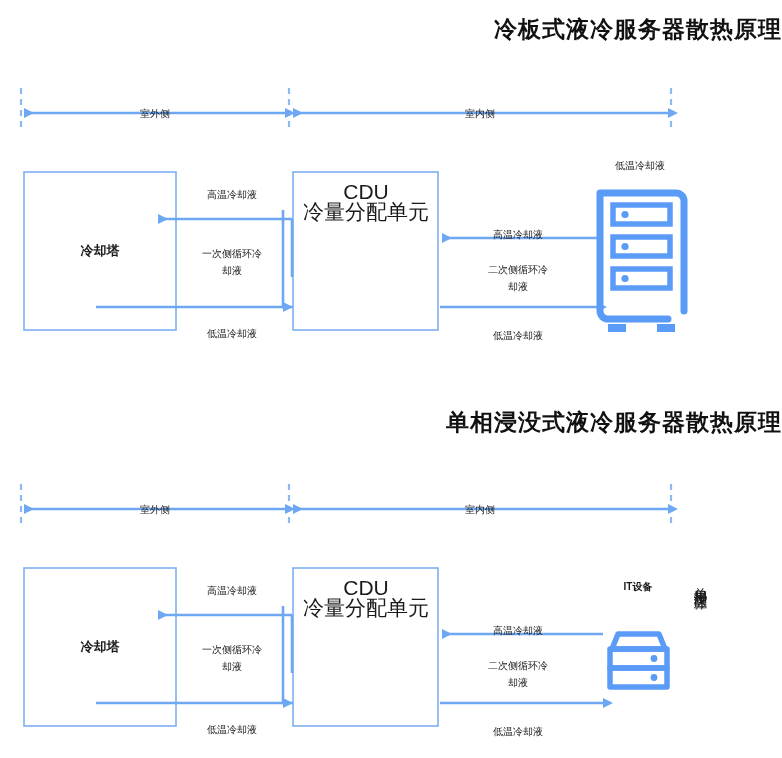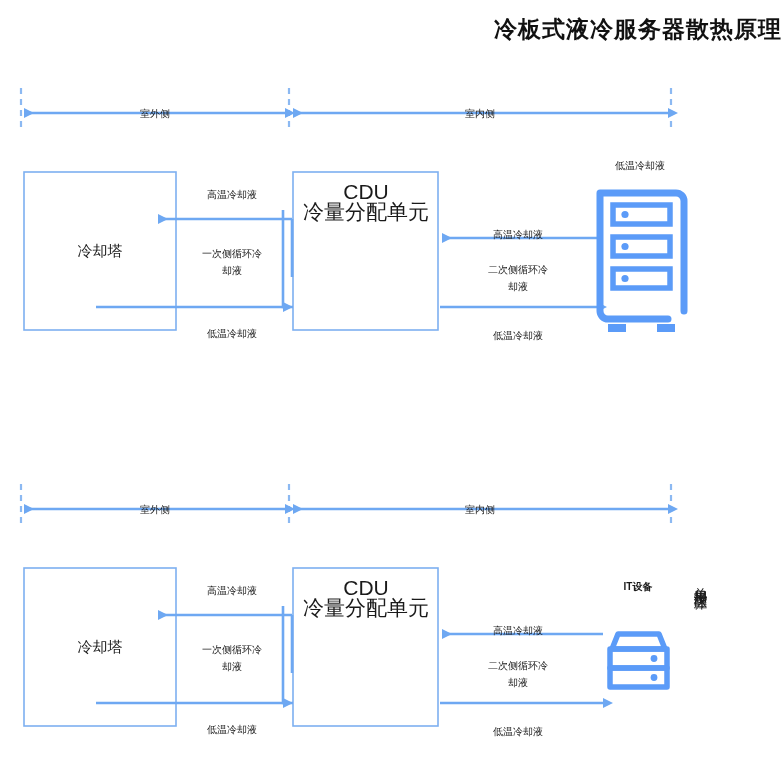--- a/index.html
+++ b/index.html
@@ -36,22 +36,23 @@
     position:absolute;
     font-size:10px;
     color:#1a1a1a;
     white-space:pre;
     text-align:center;
     line-height:17px;
     font-family:"Liberation Sans","DejaVu Sans",sans-serif;
   }
   .lbl-center{transform:translateX(-50%);}
   .lbl-box{
-    font-size:15px;
+    font-size:13px;
     line-height:19px;
+    font-weight:bold;
   }
   .lbl-cdu{font-size:21px;line-height:20px;}
   .lbl-vert{
     writing-mode:vertical-rl;
     text-orientation:upright;
     font-size:13.5px;
     letter-spacing:2px;
     line-height:16px;
   }
 </style>
@@ -132,20 +133,21 @@
     <div class="lbl lbl-center" style="left:518px;top:226px;">高温冷却液</div>
     <div class="lbl lbl-center" style="left:518px;top:261px;">二次侧循环冷</div>
     <div class="lbl lbl-center" style="left:518px;top:278px;">却液</div>
     <div class="lbl lbl-center" style="left:518px;top:327px;">低温冷却液</div>
 
     <div class="lbl lbl-center" style="left:640px;top:157px;">低温冷却液</div>
   </div>
 
   <div class="diagram" id="diagram-immersion">
 
+    <div class="title">单相浸没式液冷服务器散热原理</div>
 
     <svg class="svg-layer" id="svg-immersion" viewBox="0 0 782 378">
       <defs>
         <marker id="ah-l-2" markerWidth="11" markerHeight="10" refX="10" refY="5" orient="auto-start-reverse" markerUnits="userSpaceOnUse">
           <path d="M10,0 L10,10 L0,5 Z" fill="#6EA8F2"></path>
         </marker>
         <marker id="ah-r-2" markerWidth="11" markerHeight="10" refX="1" refY="5" orient="auto" markerUnits="userSpaceOnUse">
           <path d="M1,0 L1,10 L11,5 Z" fill="#6EA8F2"></path>
         </marker>
       </defs>

